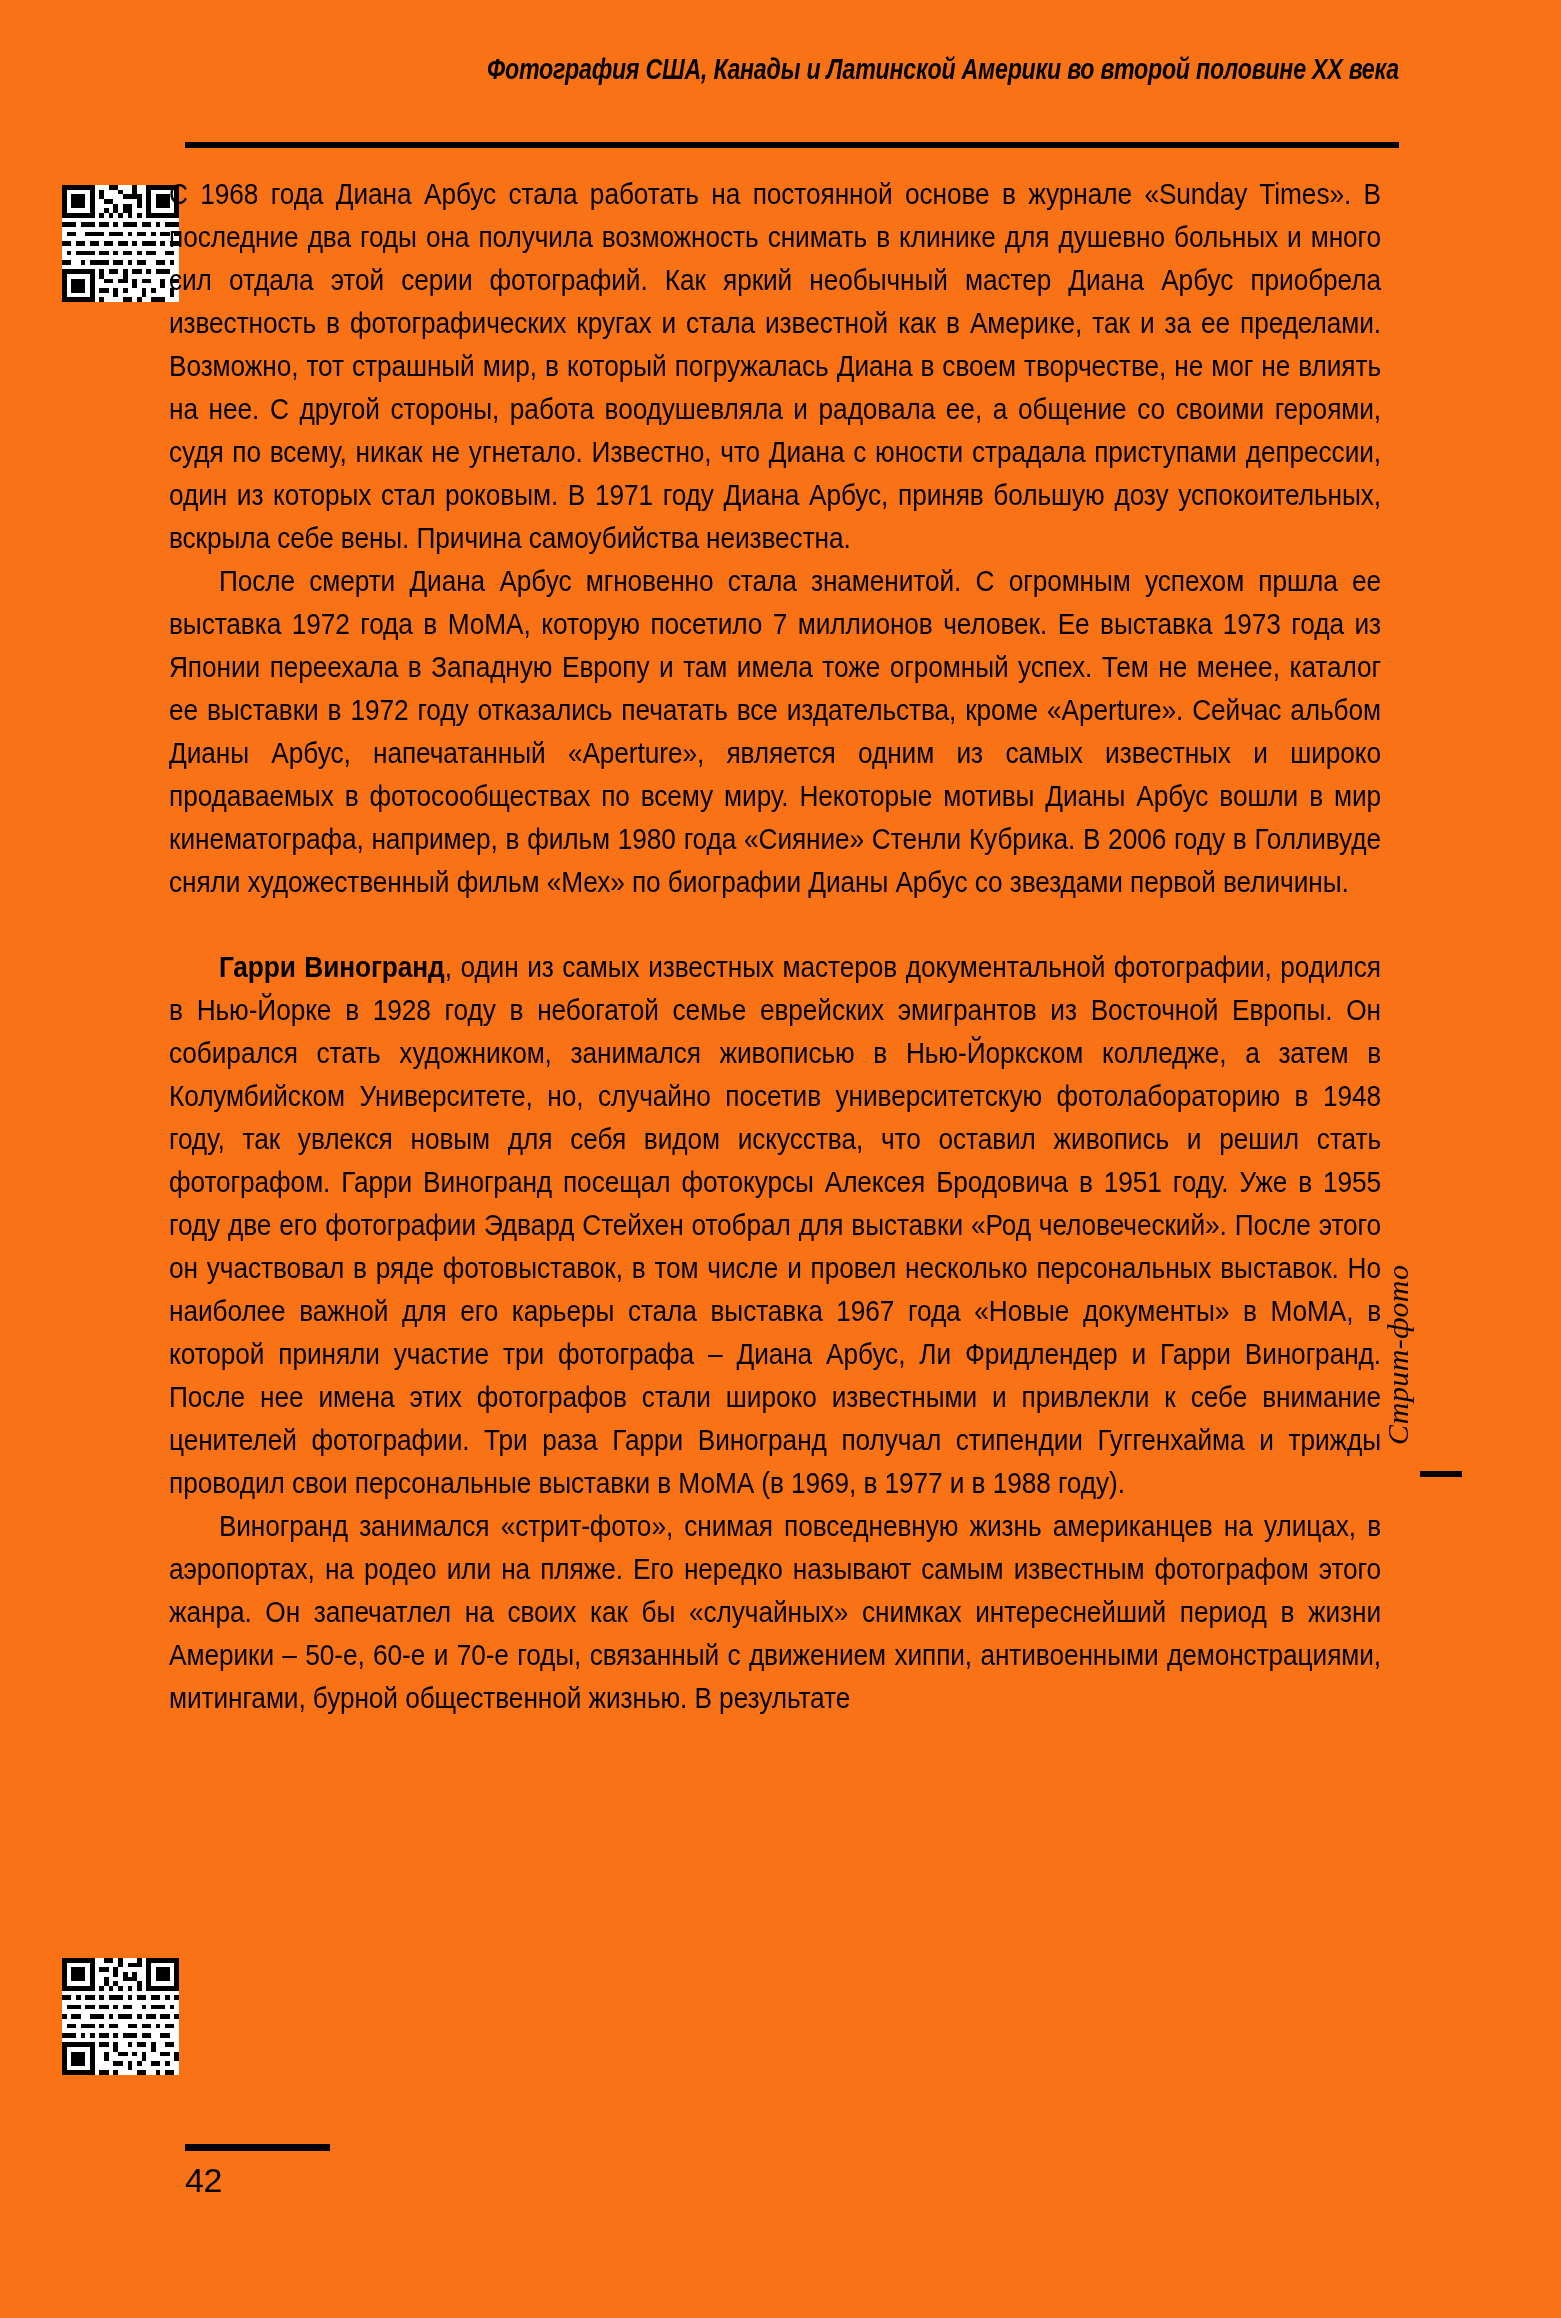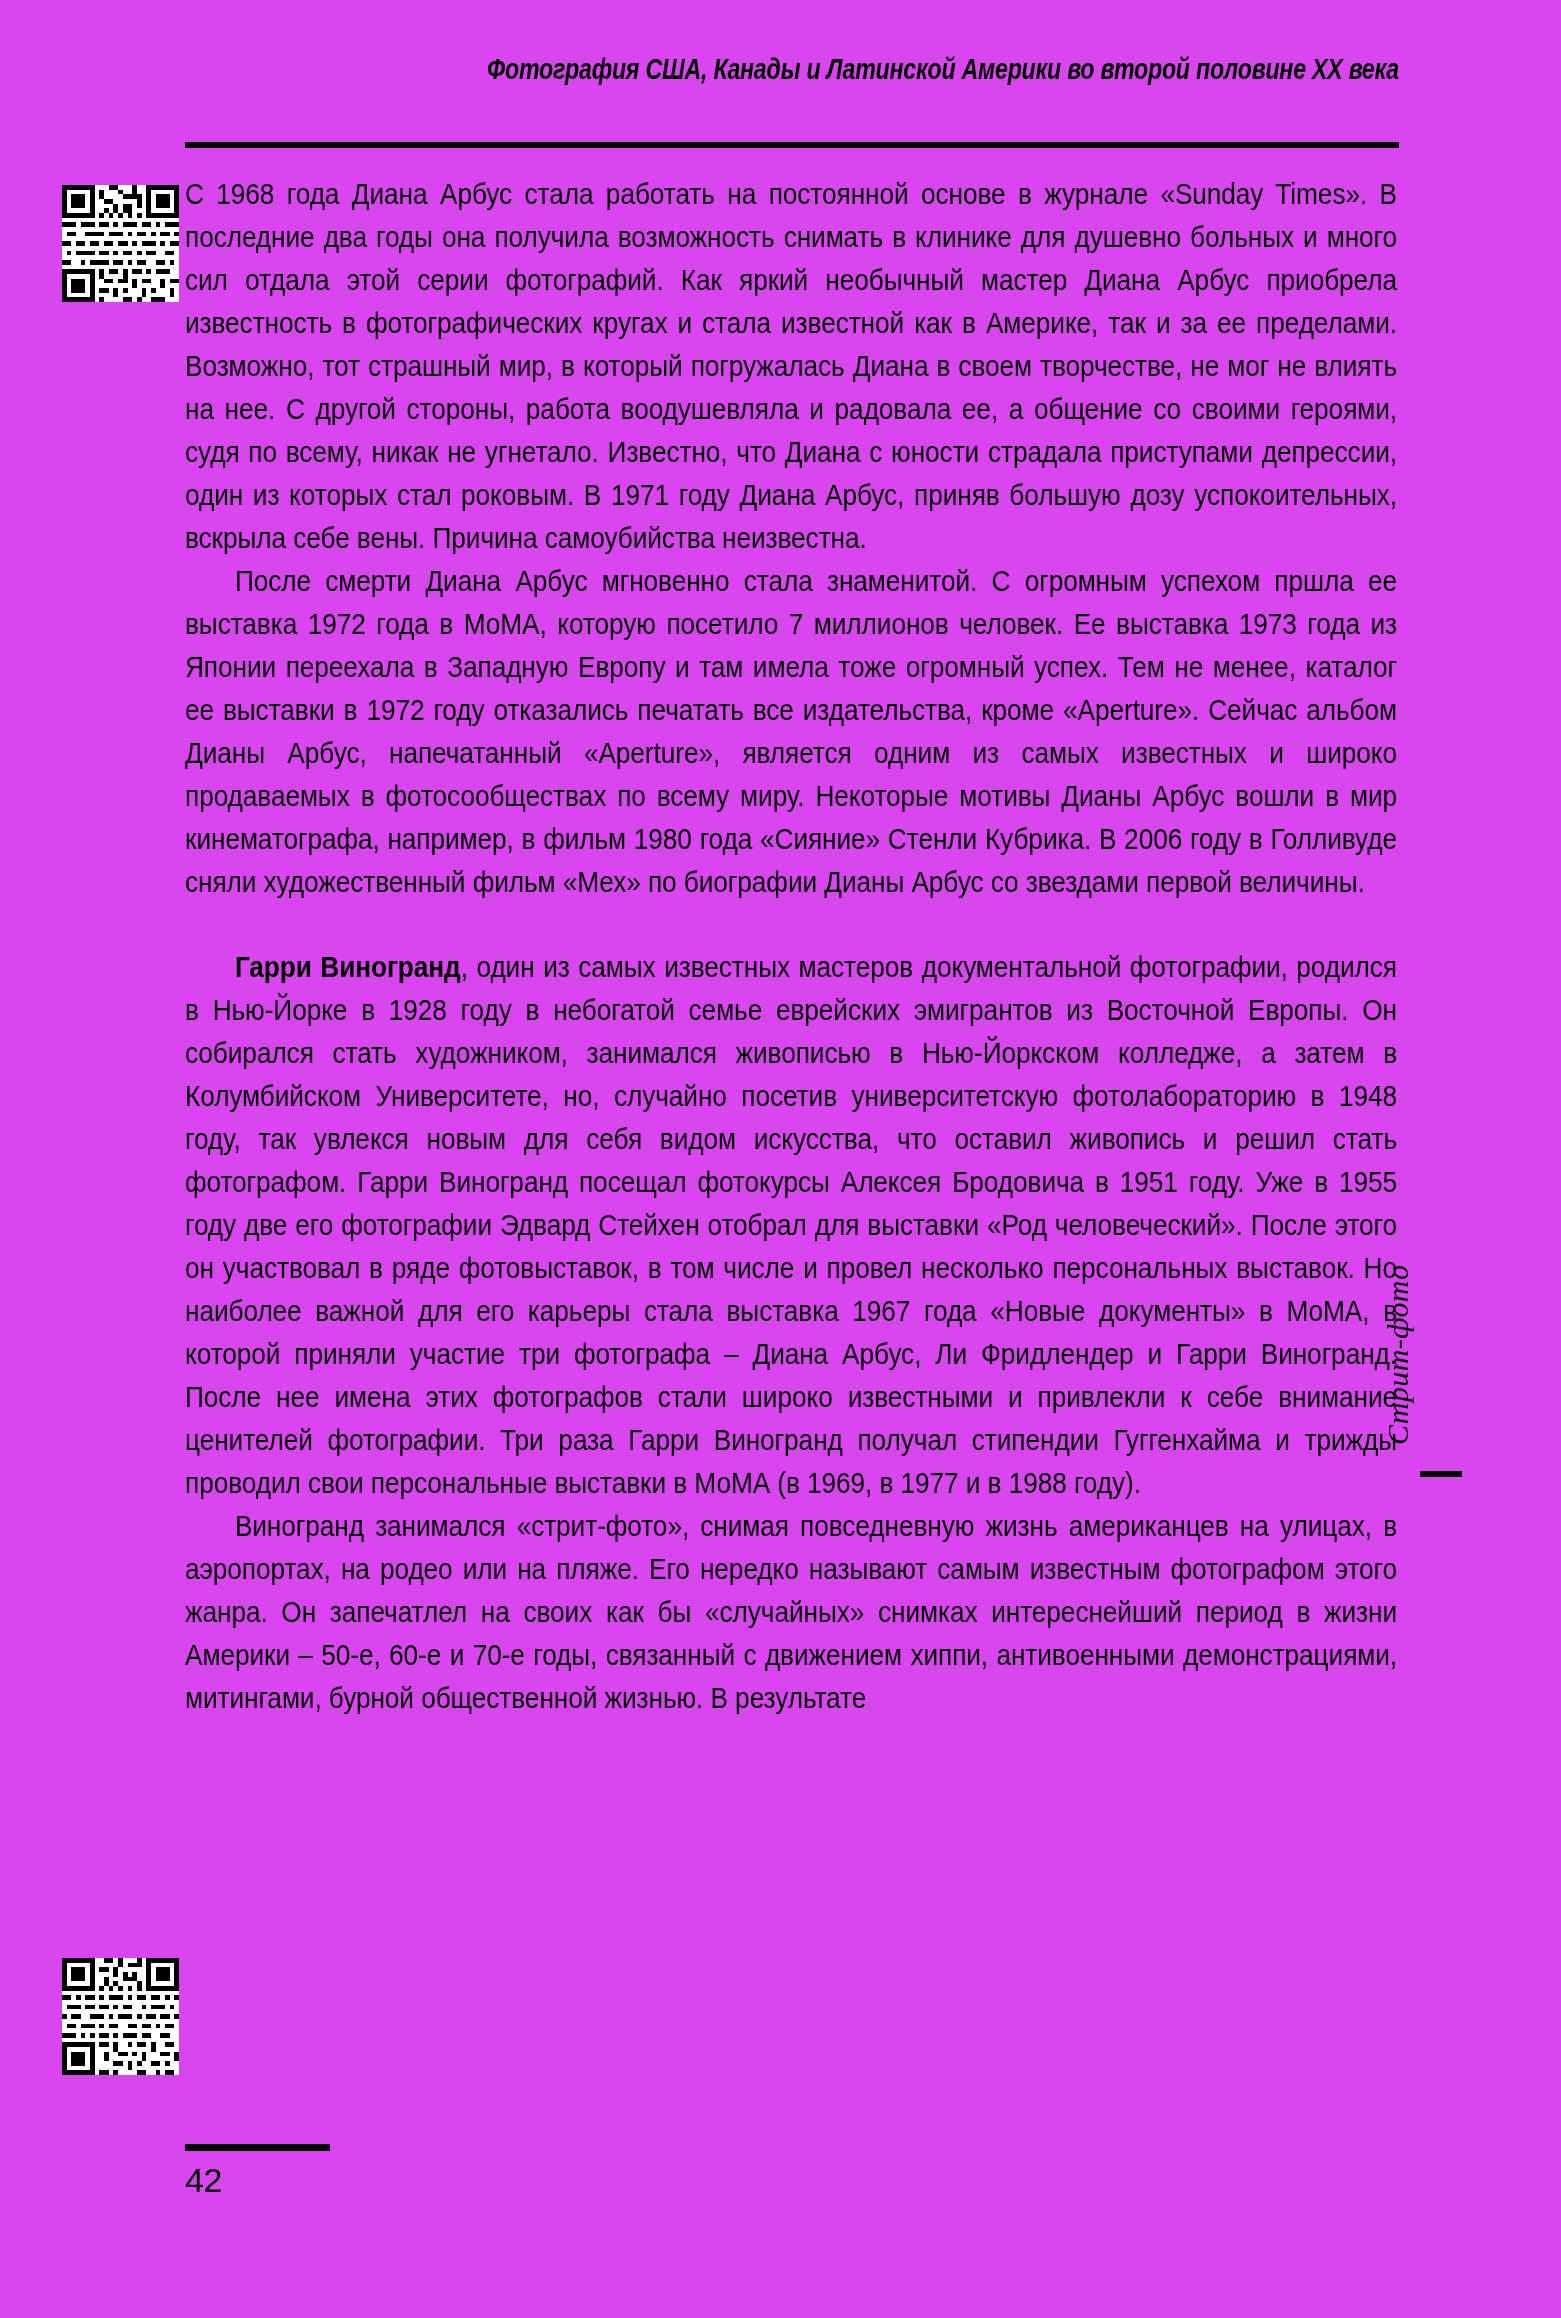--- a/index.html
+++ b/index.html
@@ -9,21 +9,21 @@
     background: #ffffff;
   }
   body {
     font-family: "Liberation Sans", sans-serif;
     color: #000000;
   }
   .page {
     position: relative;
     width: 1562px;
     height: 2319px;
-    background: #d946ef;
+    background: #f97316;
     overflow: hidden;
     box-sizing: border-box;
   }
 
   
   .running-head {
     position: absolute;
     left: 185px;
     top: 54px;
     width: 1214px;
@@ -43,21 +43,21 @@
     left: 185px;
     top: 142px;
     width: 1214px;
     height: 5.6px;
     background: #000000;
   }
 
   
   .column {
     position: absolute;
-    left: 185px;
+    left: 169px;
     top: 172px;
     width: 1212px;
   }
   .para {
     margin: 0;
     font-family: "Liberation Sans", sans-serif;
     font-size: 30px;
     line-height: 43px;
     text-align: justify;
     text-justify: inter-word;

